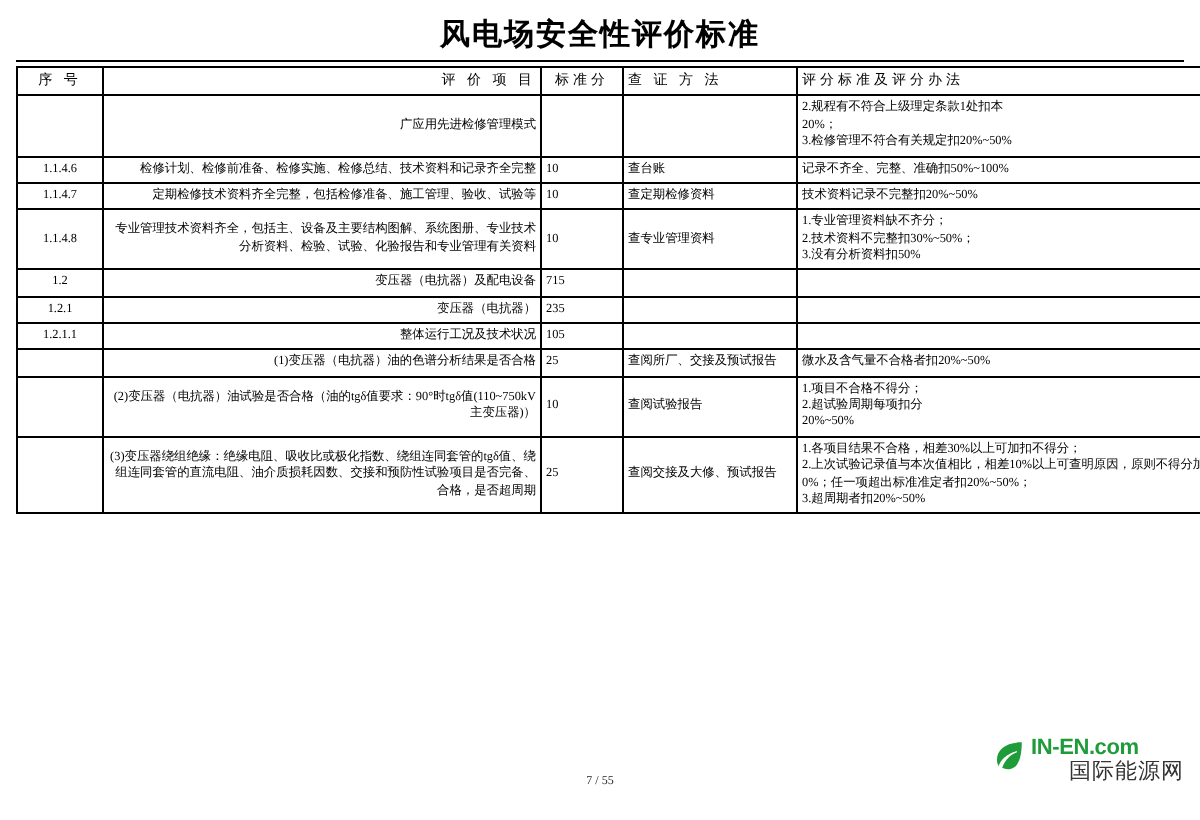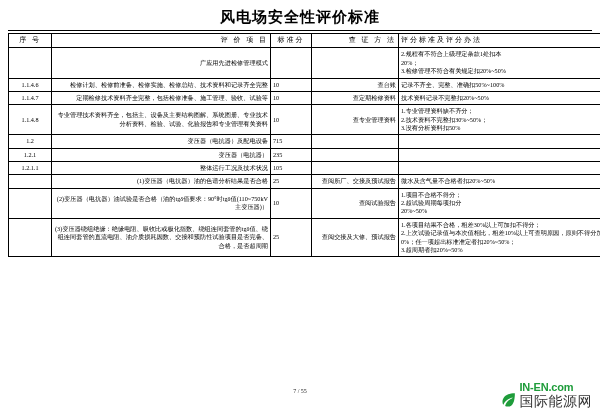--- a/index.html
+++ b/index.html
@@ -44,21 +44,21 @@
   }
   table.doc-table td {
     border: 0.8px solid #000;
     padding: 2px 2px;
     vertical-align: middle;
     word-break: break-all;
   }
   .c-no      { width: 38px;  text-align: center; }
   .c-item    { width: 214px; text-align: right; }
   .c-score   { width: 36px;  }
-  .c-method  { width: 82px;  text-align: right; }
+  .c-method  { width: 82px;  text-align: left; }
   .c-rule    { width: 214px; text-align: left; }
   thead td {
     text-align: center;
     font-size: 7px;
     font-weight: normal;
     letter-spacing: 2px;
     padding: 3px 2px;
   }
   .cell-lines > div { display: block; }
   .page-footer {
@@ -66,45 +66,46 @@
     bottom: 16px;
     left: 0;
     width: 600px;
     text-align: center;
     font-size: 6px;
     color: #222;
   }
   .watermark {
     position: absolute;
     right: 8px;
-    bottom: 2px;
+    bottom: 18px;
     display: flex;
-    align-items: flex-end;
+    align-items: flex-start;
     gap: 3px;
   }
   .wm-leaf {
     width: 17px;
     height: 17px;
     position: relative;
   }
   .wm-leaf svg { display: block; }
   .wm-text {
     font-family: "Liberation Sans", sans-serif;
     line-height: 1;
   }
   .wm-en {
     font-size: 11px;
     font-weight: bold;
     color: #1e9c3a;
     letter-spacing: -0.2px;
   }
   .wm-cn {
-    font-size: 14px;
+    font-size: 11px;
     color: #333;
     letter-spacing: 0.5px;
+    margin-left: 19px;
   }
   .wm-stack { display: flex; flex-direction: column; gap: 1px; }
 </style>
 </head>
 <body>
 
 <div class="page">
 
   <div class="doc-title">风电场安全性评价标准</div>
   <hr class="title-rule">

